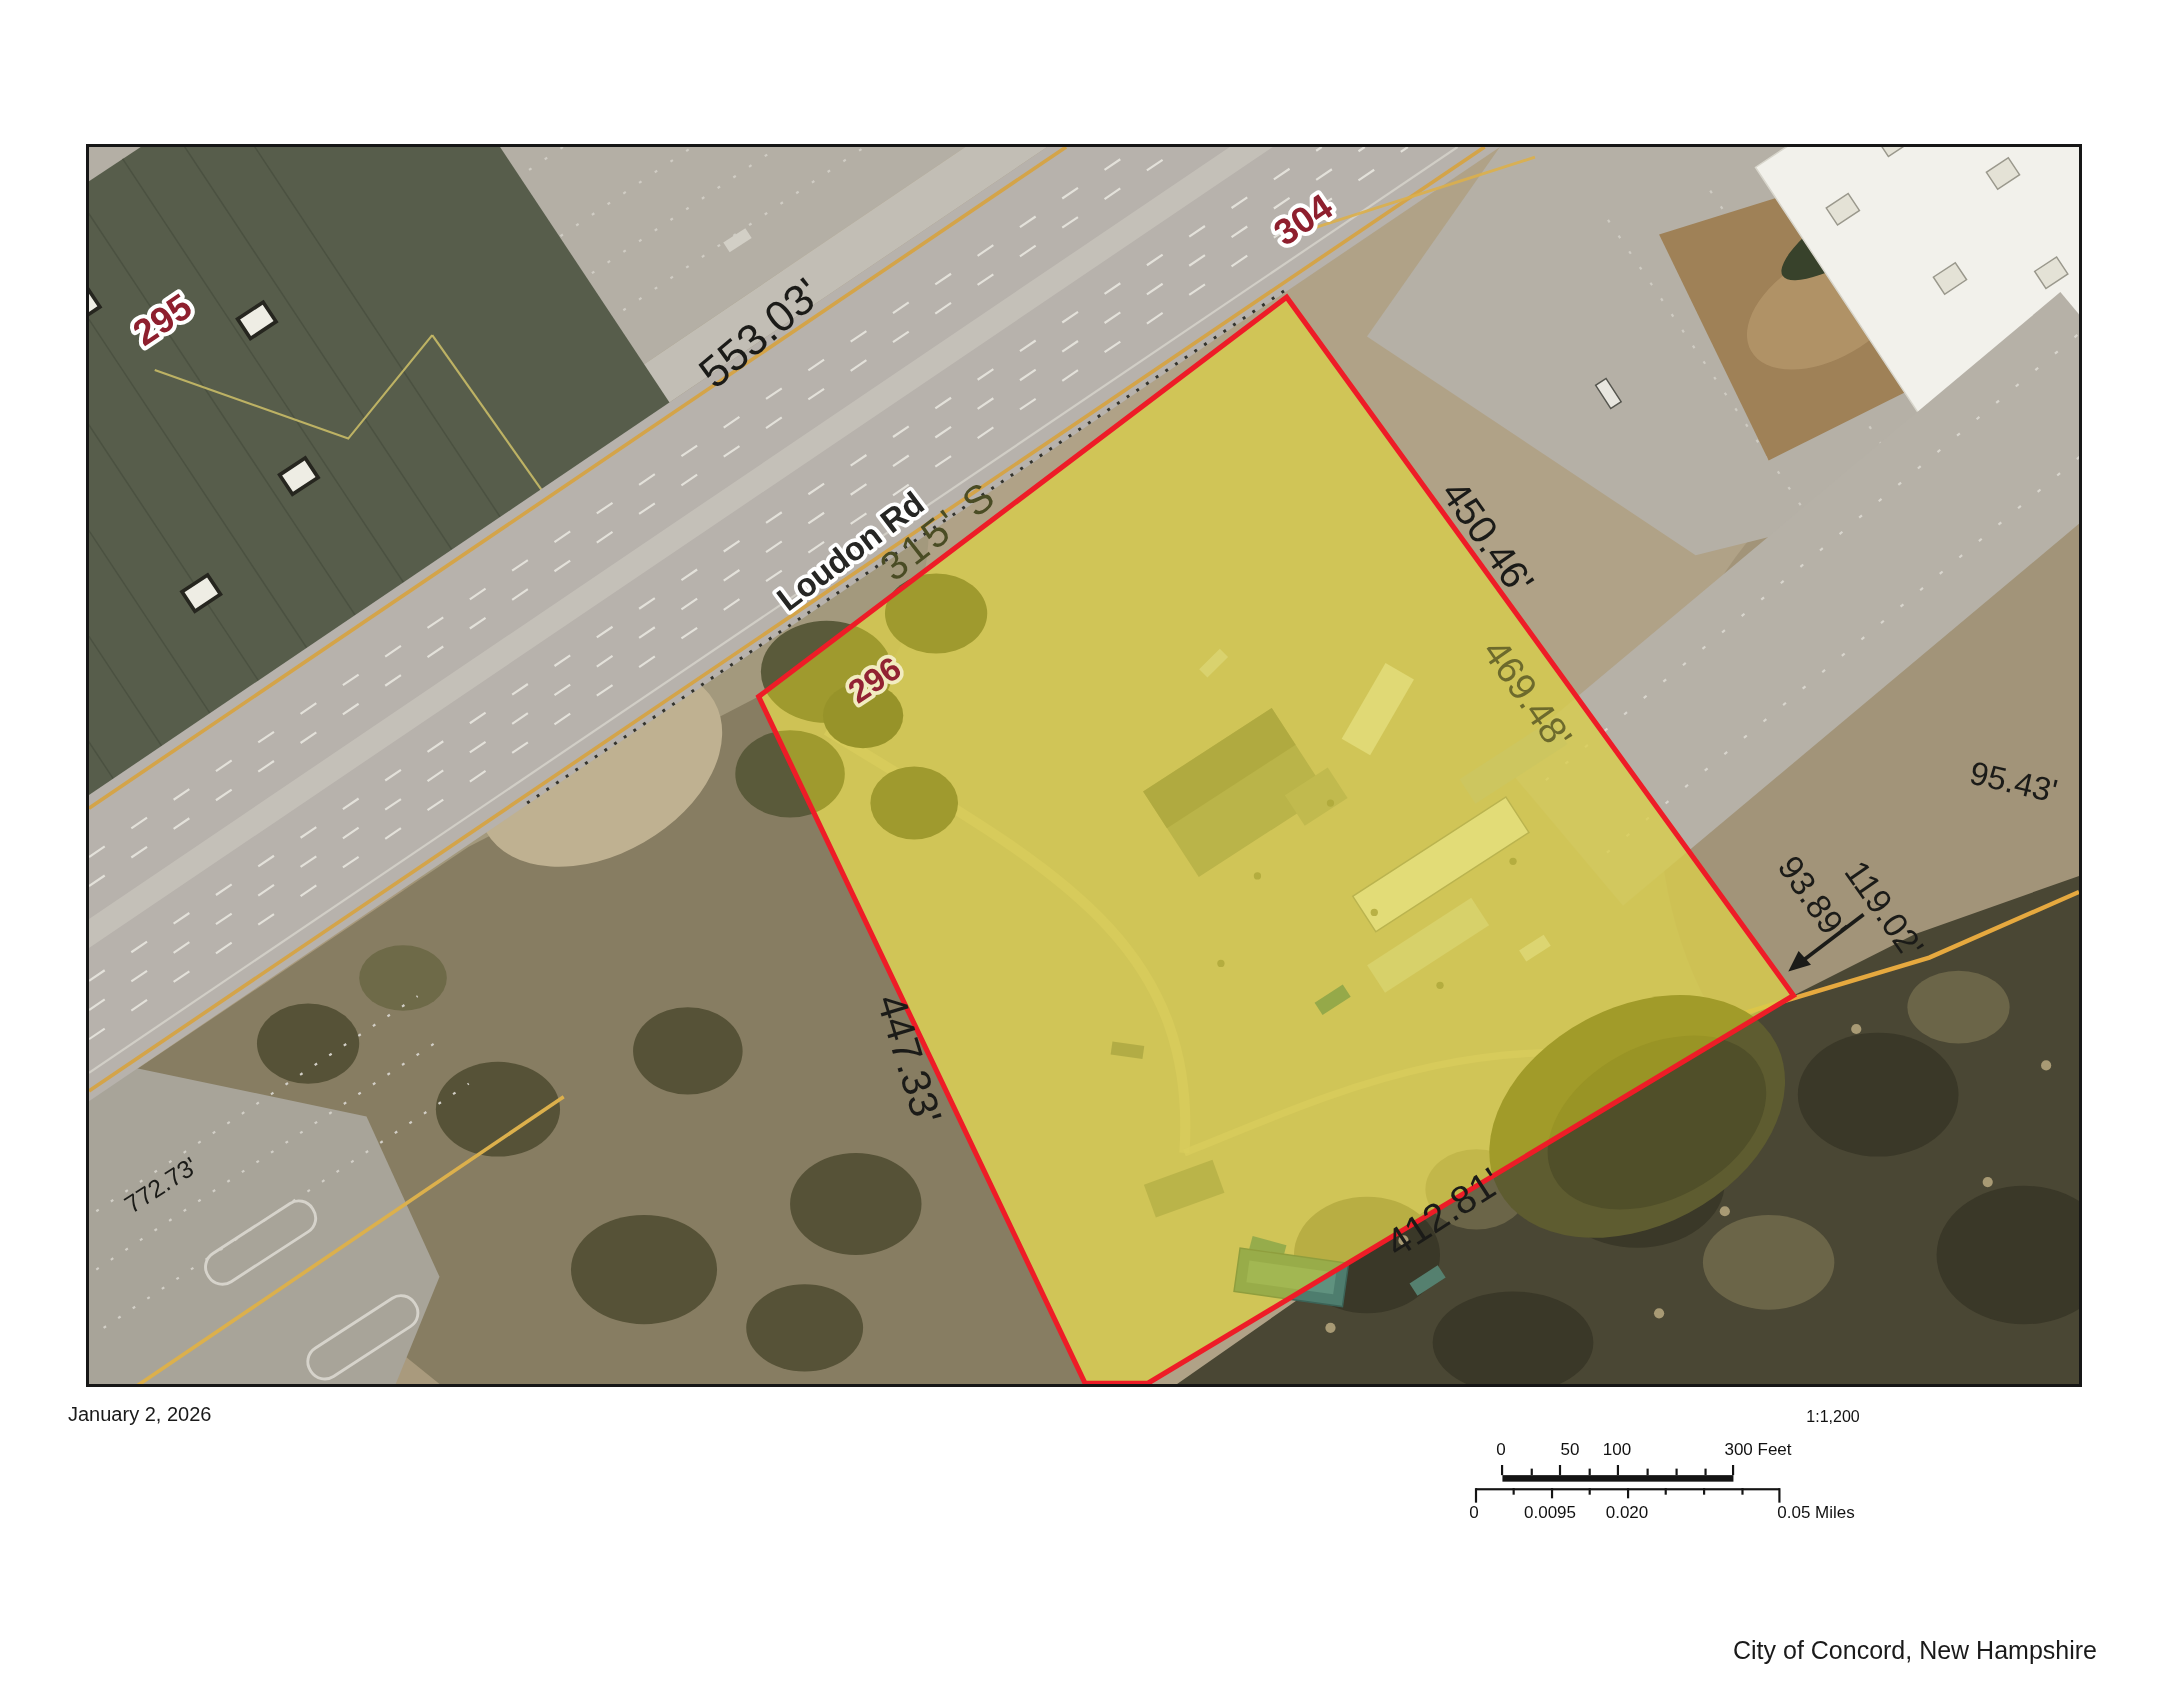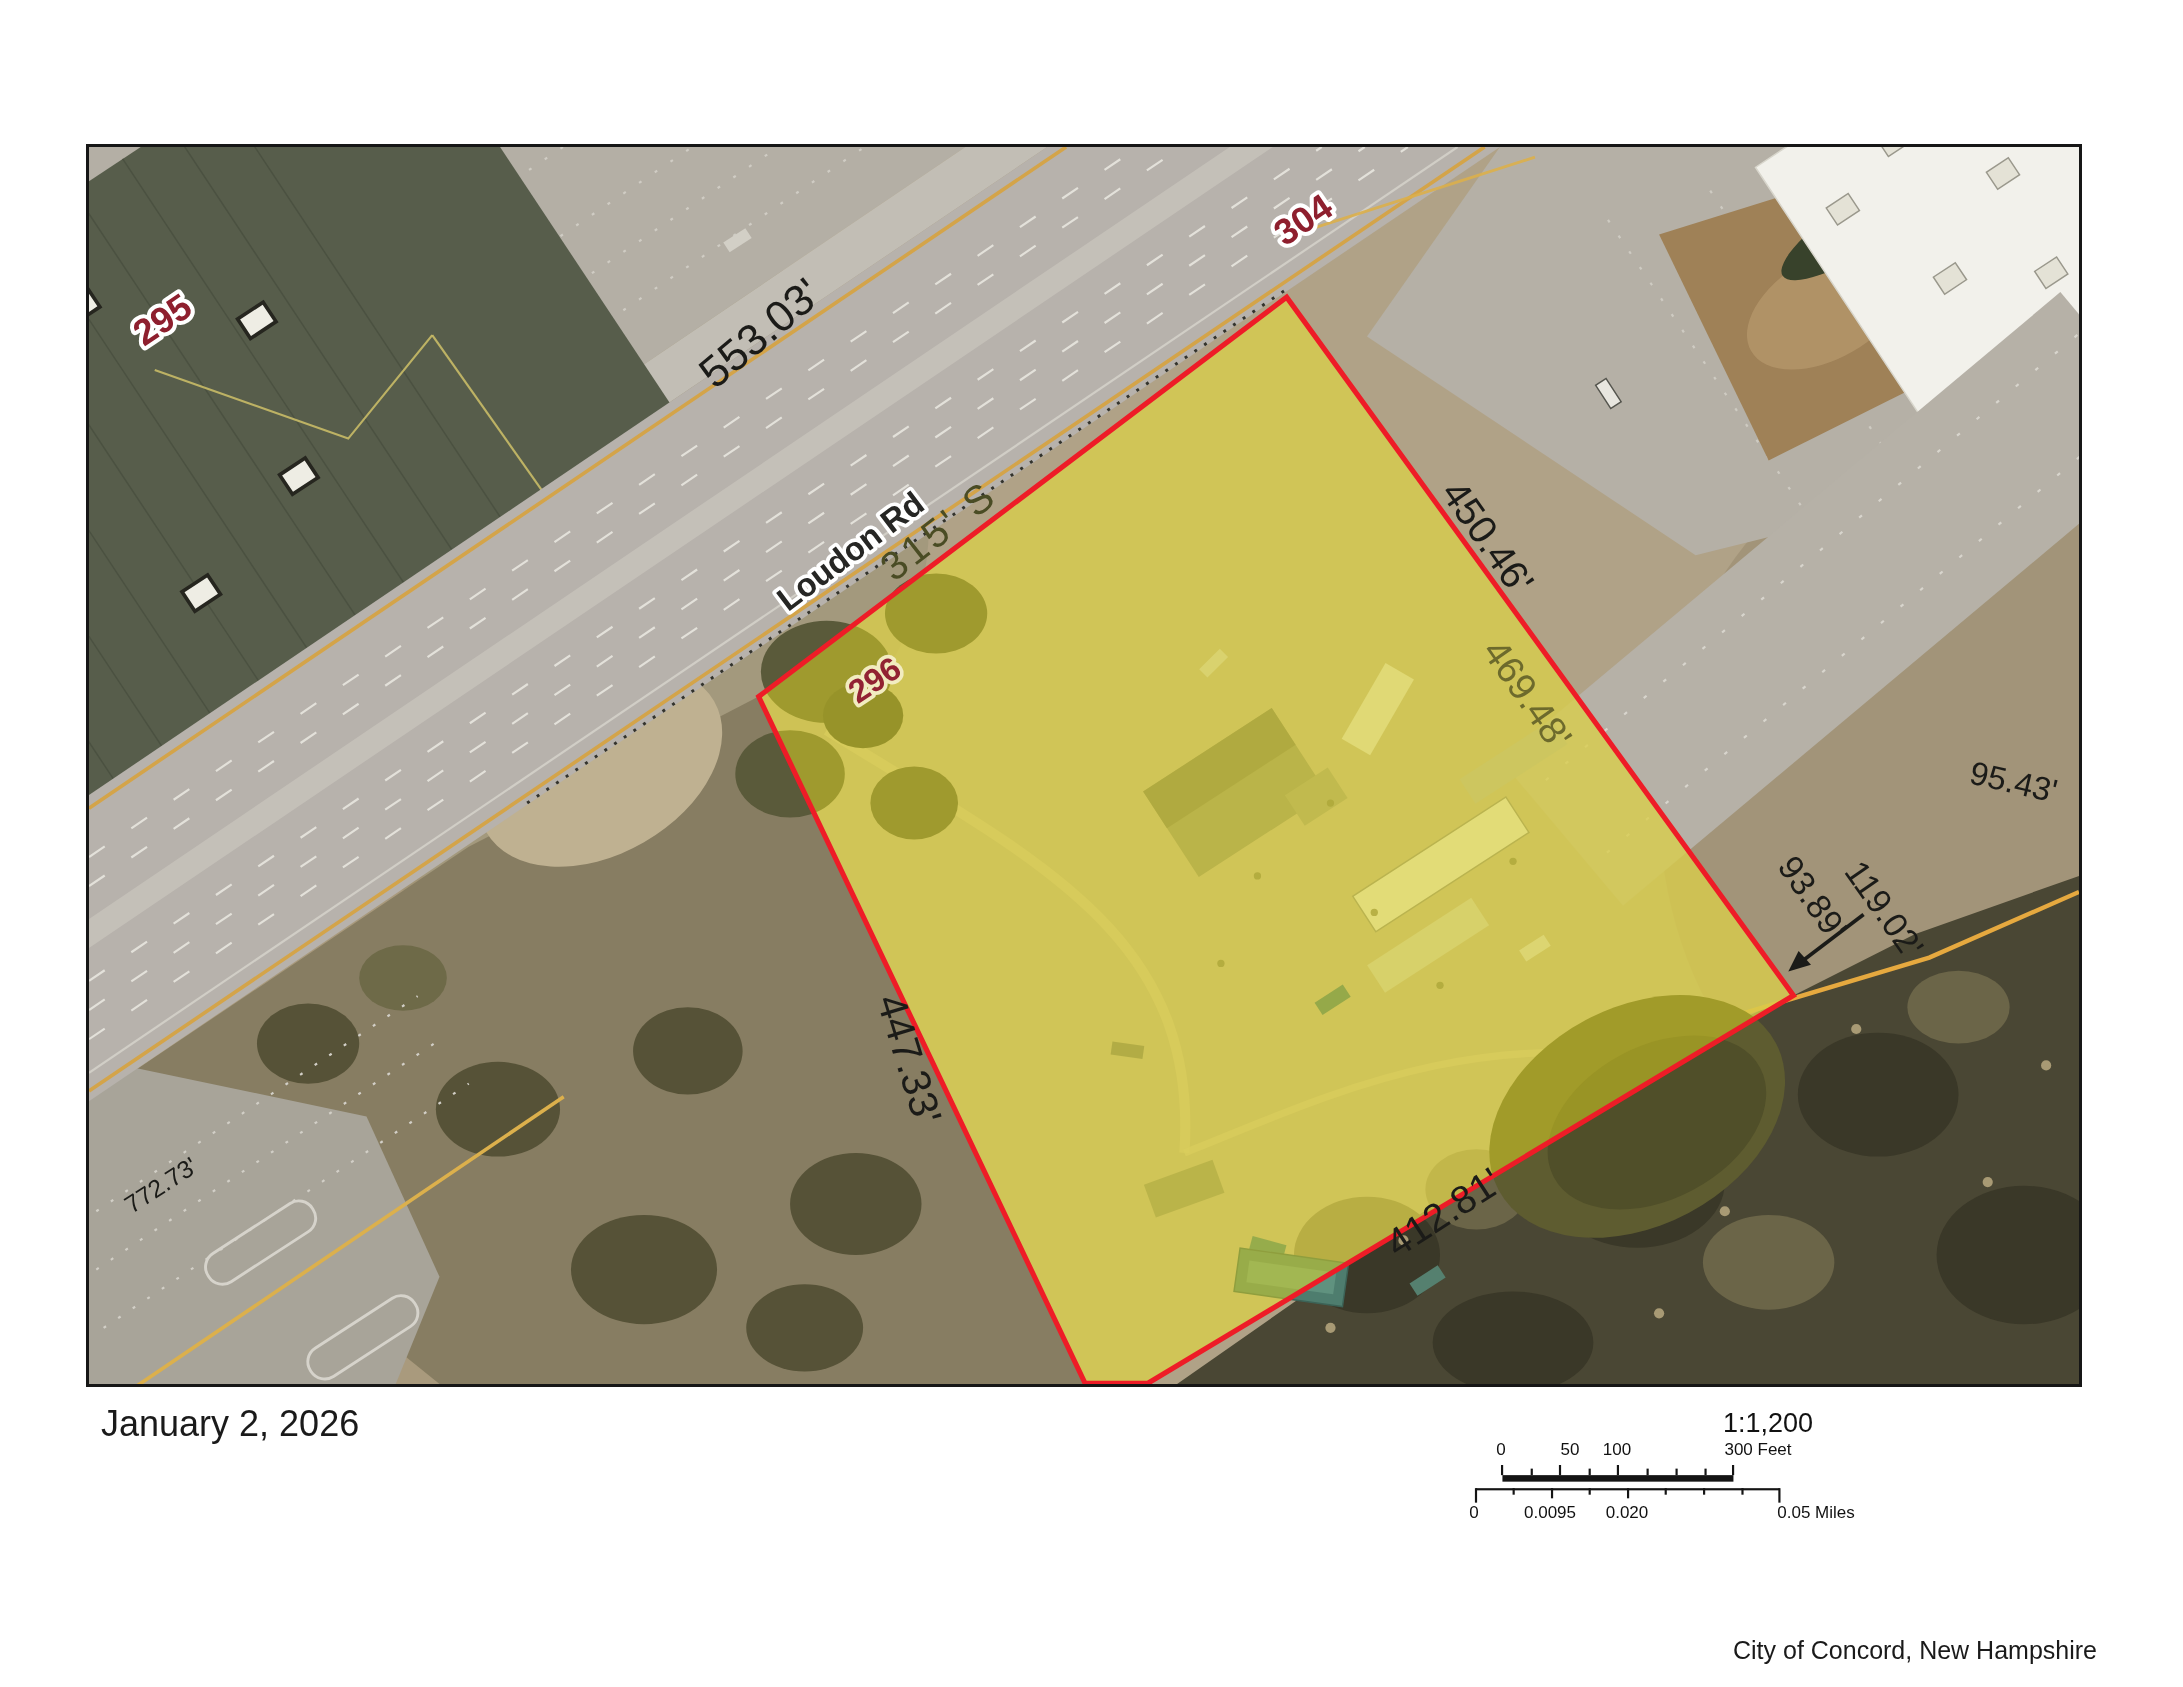--- a/index.html
+++ b/index.html
@@ -4,22 +4,22 @@
 <style>
   html,body{margin:0;padding:0;background:#ffffff;}
   body{width:2183px;height:1687px;position:relative;font-family:"Liberation Sans",sans-serif;overflow:hidden;}
   .abs{position:absolute;}
   #map-frame{left:86px;top:144px;width:1996px;height:1243px;border:3.7px solid #161616;box-sizing:border-box;background:#b0a287;overflow:hidden;}
   #map-frame svg{display:block;width:100%;height:100%;}
   svg text{font-family:"Liberation Sans",sans-serif;}
   .dim{fill:#1b1b18;}
   .halo{paint-order:stroke;stroke:#ffffff;stroke-linejoin:round;}
   .pid{font-weight:bold;fill:#8e1f2e;}
-  #date-label{left:101px;top:1403px;font-size:36px;color:#1a1a1a;}
-  #scale-ratio{left:1723px;top:1408px;width:220px;font-size:27px;color:#111;}
+  #date-label{left:68px;top:1403px;font-size:20px;color:#1a1a1a;}
+  #scale-ratio{left:1723px;top:1408px;width:220px;text-align:center;font-size:16px;color:#111;}
   .tick-label{font-size:17px;color:#111;transform:translateX(-50%);white-space:nowrap;}
   #scale-ruler{left:1465px;top:1465px;width:337px;height:42px;}
   #attribution{left:1677px;top:1636px;width:476px;text-align:center;font-size:25px;color:#1a1a1a;}
 </style>
 </head>
 <body>
 
 <div id="map-frame" class="abs">
 <svg viewBox="0 0 2725 1697" preserveAspectRatio="none">
 

